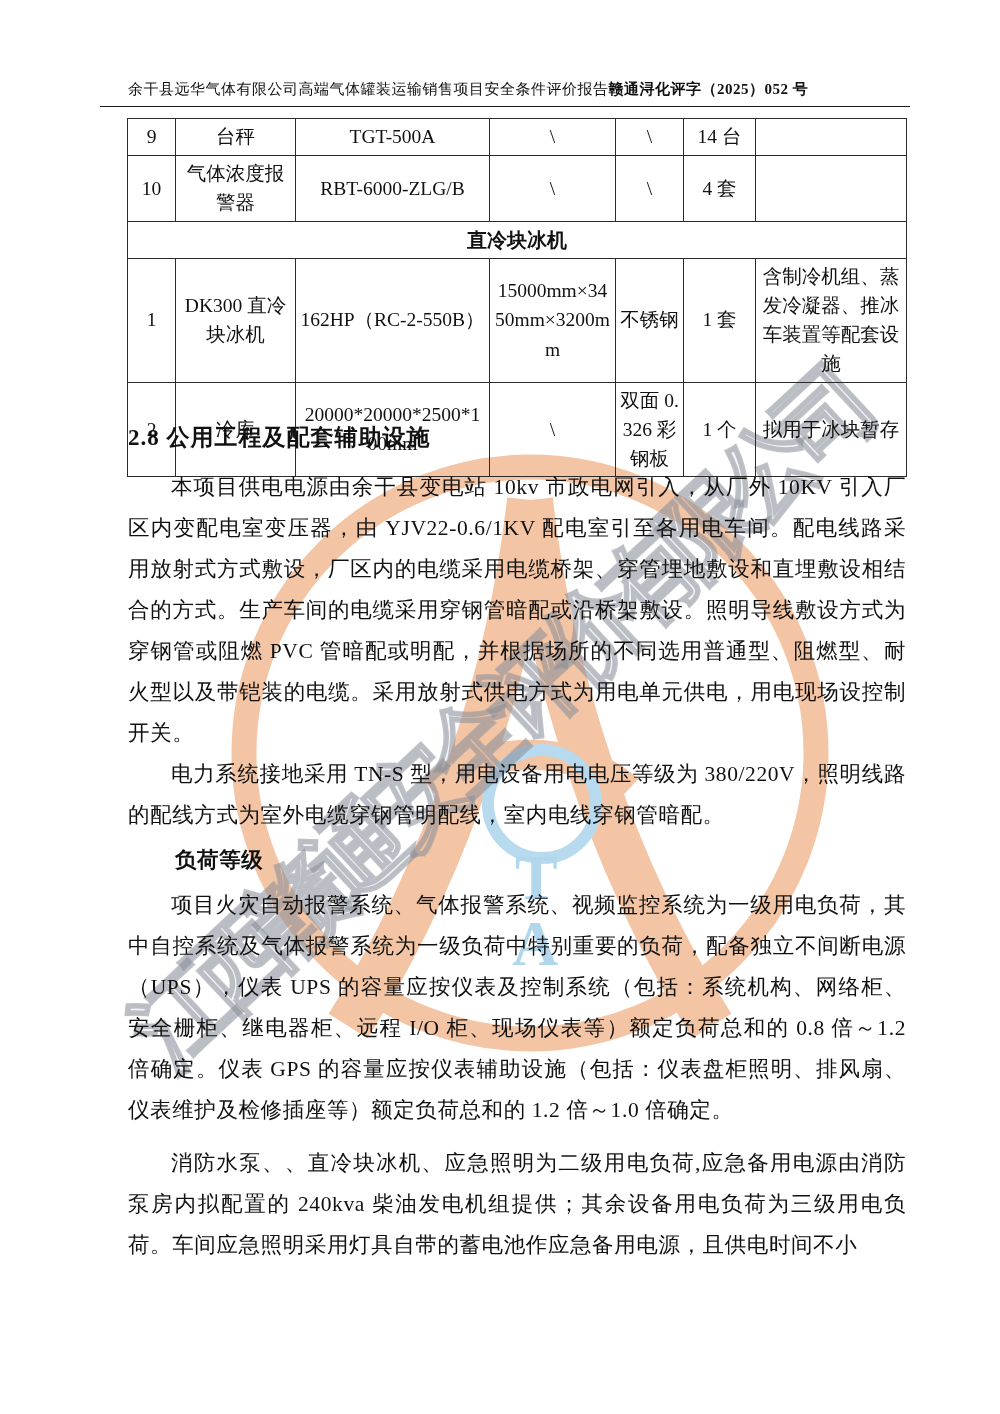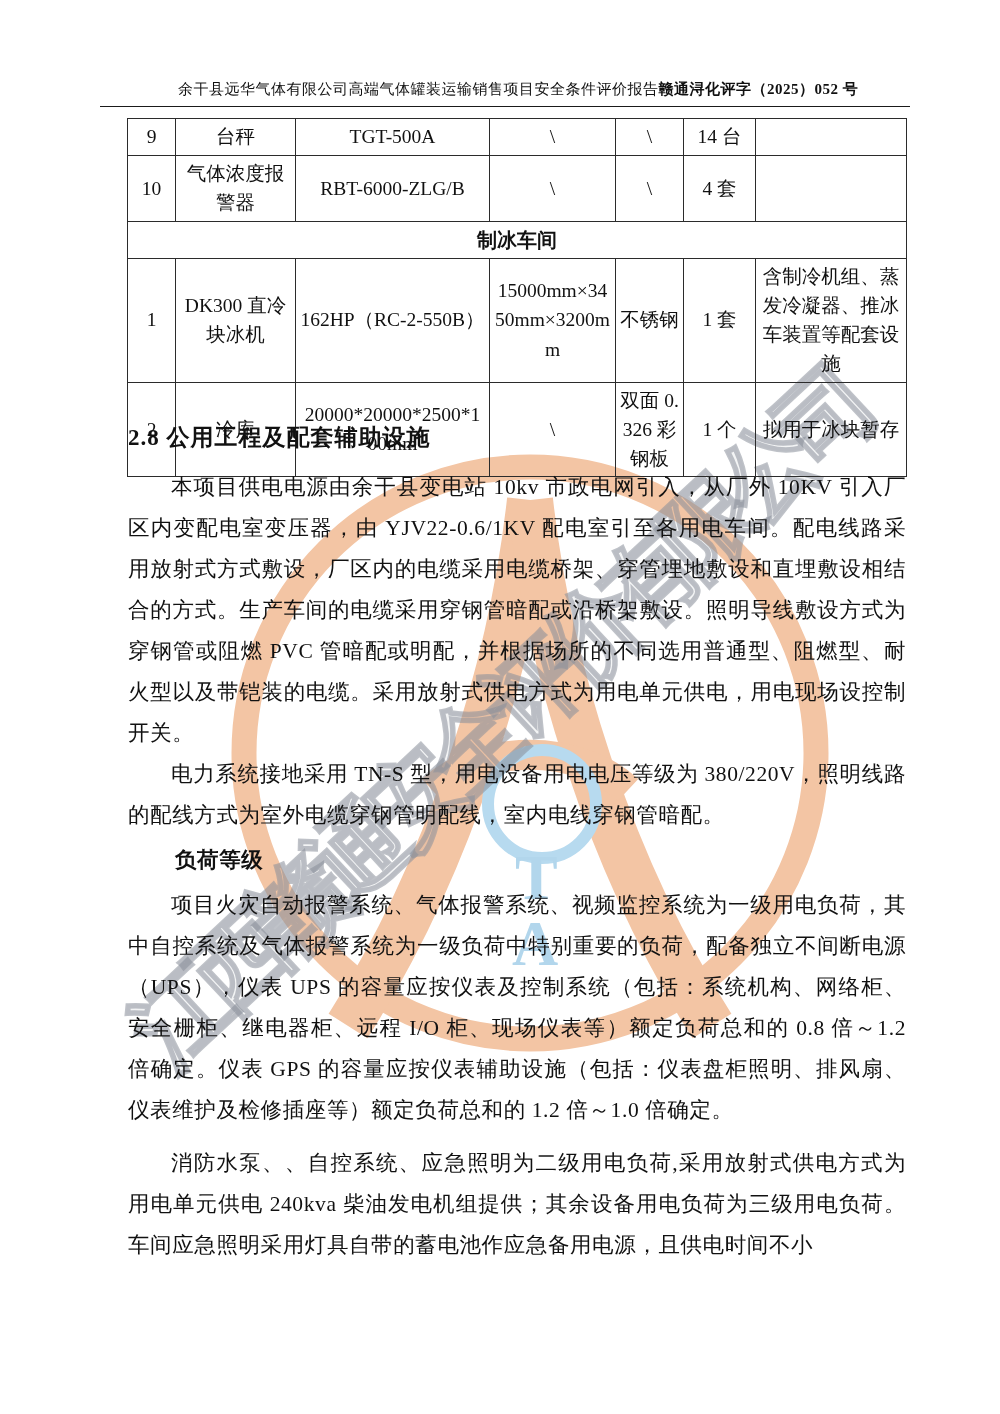--- a/index.html
+++ b/index.html
@@ -33,21 +33,21 @@
     font-family:"Liberation Serif","DejaVu Serif",serif;
     font-weight:bold;
     font-size:96px;letter-spacing:-16px;
     color:rgba(140,146,156,0.10);
     -webkit-text-stroke:2.5px rgba(138,144,154,0.55);
   }
   
   .content-layer{position:absolute;inset:0;z-index:2;}
   .hdr{
     position:absolute;top:80px;left:128px;width:780px;
-    display:flex;justify-content:center;align-items:flex-end;
+    display:flex;justify-content:flex-start;align-items:flex-end;
     font-size:15px;
   }
   .hdr-left{letter-spacing:0.5px;}
   .hdr-right{font-weight:bold;letter-spacing:0.5px;}
   .hdr-rule{
     position:absolute;top:106px;left:100px;width:810px;height:0;
     border-top:1.6px solid #1a1a1a;
   }
   table.equip{
     position:absolute;top:118px;left:127px;
@@ -140,21 +140,21 @@
         <tr class="r10">
           <td>10</td>
           <td>气体浓度报警器</td>
           <td>RBT-6000-ZLG/B</td>
           <td>\</td>
           <td>\</td>
           <td>4 套</td>
           <td></td>
         </tr>
         <tr class="rsec">
-          <td class="section-cell" colspan="7">制冰车间</td>
+          <td class="section-cell" colspan="7">直冷块冰机</td>
         </tr>
         <tr class="r1">
           <td>1</td>
           <td>DK300 直冷块冰机</td>
           <td>162HP（RC-2-550B）</td>
           <td>15000mm×3450mm×3200mm</td>
           <td>不锈钢</td>
           <td>1 套</td>
           <td>含制冷机组、蒸发冷凝器、推冰车装置等配套设施</td>
         </tr>
@@ -169,17 +169,17 @@
         </tr>
       </tbody>
     </table>
 
     <div class="content">
       <h2 class="sec">2.8 公用工程及配套辅助设施</h2>
       <p class="body">本项目供电电源由余干县变电站 10kv 市政电网引入，从厂外 10KV 引入厂区内变配电室变压器，由 YJV22-0.6/1KV 配电室引至各用电车间。配电线路采用放射式方式敷设，厂区内的电缆采用电缆桥架、穿管埋地敷设和直埋敷设相结合的方式。生产车间的电缆采用穿钢管暗配或沿桥架敷设。照明导线敷设方式为穿钢管或阻燃 PVC 管暗配或明配，并根据场所的不同选用普通型、阻燃型、耐火型以及带铠装的电缆。采用放射式供电方式为用电单元供电，用电现场设控制开关。</p>
       <p class="body">电力系统接地采用 TN-S 型，用电设备用电电压等级为 380/220V，照明线路的配线方式为室外电缆穿钢管明配线，室内电线穿钢管暗配。</p>
       <p class="load-head">负荷等级</p>
       <p class="body">项目火灾自动报警系统、气体报警系统、视频监控系统为一级用电负荷，其中自控系统及气体报警系统为一级负荷中特别重要的负荷，配备独立不间断电源（UPS），仪表 UPS 的容量应按仪表及控制系统（包括：系统机构、网络柜、安全栅柜、继电器柜、远程 I/O 柜、现场仪表等）额定负荷总和的 0.8 倍～1.2 倍确定。仪表 GPS 的容量应按仪表辅助设施（包括：仪表盘柜照明、排风扇、仪表维护及检修插座等）额定负荷总和的 1.2 倍～1.0 倍确定。</p>
-      <p class="body gap">消防水泵、、自控系统、应急照明为二级用电负荷,采用放射式供电方式为用电单元供电 240kva 柴油发电机组提供；其余设备用电负荷为三级用电负荷。车间应急照明采用灯具自带的蓄电池作应急备用电源，且供电时间不小</p>
+      <p class="body gap">消防水泵、、直冷块冰机、应急照明为二级用电负荷,应急备用电源由消防泵房内拟配置的 240kva 柴油发电机组提供；其余设备用电负荷为三级用电负荷。车间应急照明采用灯具自带的蓄电池作应急备用电源，且供电时间不小</p>
     </div>
 
   </div>
 </div>
 
 </body></html>

